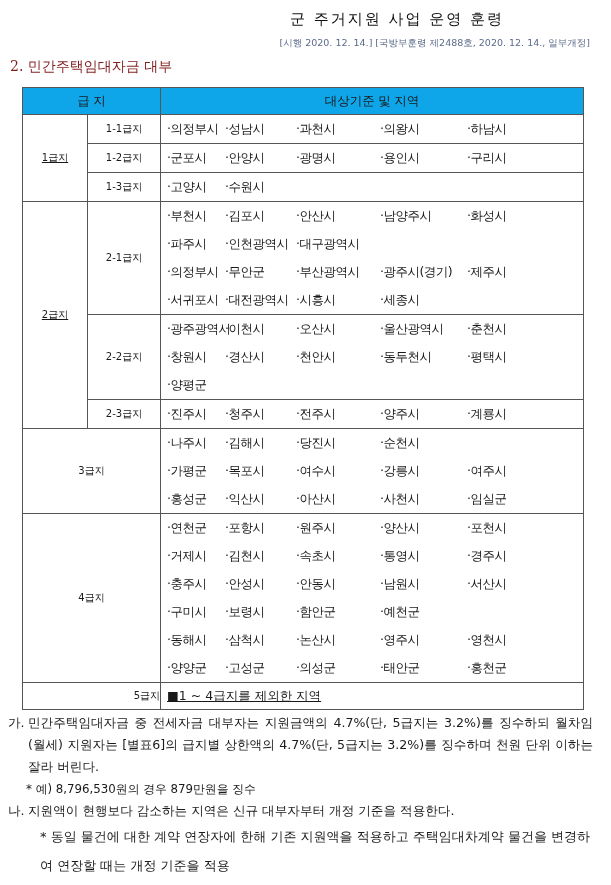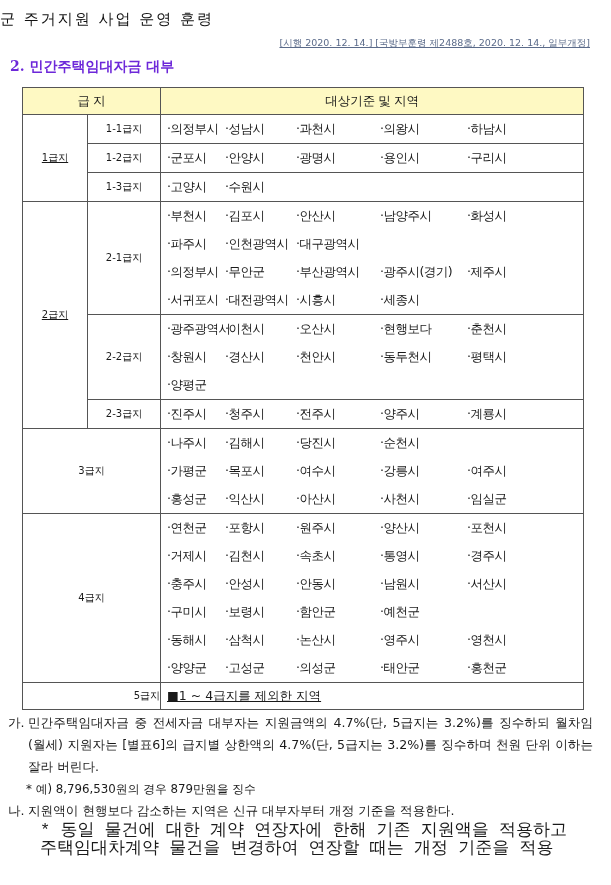--- a/index.html
+++ b/index.html
@@ -3,46 +3,46 @@
   <meta charset="utf-8">
   <style>
     html, body { margin: 0; padding: 0; background: #ffffff; }
     body {
       width: 611px; height: 885px; position: relative; overflow: hidden;
       font-family: "DejaVu Serif", "Liberation Serif", serif;
       color: #1a1a1a;
     }
     .doc-title {
       position: absolute; left: 0; top: 10px; width: 611px;
-      box-sizing: border-box;
+      padding-left: 290px; box-sizing: border-box;
       font-family: "DejaVu Sans", "Liberation Sans", sans-serif;
       font-size: 15px; letter-spacing: 2px; color: #111;
     }
     .doc-sub {
       position: absolute; top: 37px; left: 210px; width: 380px; text-align: right;
       font-family: "DejaVu Sans", "Liberation Sans", sans-serif;
-      font-size: 9.5px; color: #5b6b8a; white-space: nowrap; text-decoration: underline;
+      font-size: 9.5px; color: #5b6b8a; white-space: nowrap;
     }
     .sec-title {
       position: absolute; left: 10px; top: 58px;
-      font-size: 14px; font-weight: bold; color: #6d28d9;
+      font-size: 14px; font-weight: normal; color: #7f1d1d;
     }
     table.grade {
       position: absolute; left: 22px; top: 87px; width: 562px;
       border-collapse: collapse; table-layout: fixed;
       font-family: "DejaVu Serif", "Liberation Serif", serif;
       font-size: 12.5px;
     }
     table.grade td, table.grade th {
       border: 1px solid #555; padding: 0; vertical-align: middle;
     }
     table.grade { border: 1.5px solid #111; }
     table.grade th {
-      background: #fef9c3; font-weight: normal; height: 26px;
-      font-family: Liberation Serif, serif; font-size: 12.5px;
+      background: #0ea5e9; font-weight: normal; height: 26px;
+      font-family: Liberation Sans, sans-serif; font-size: 12.5px;
     }
     .c-grade { width: 65px; text-align: center; text-decoration: underline; }
     .c-sub { width: 73px; text-align: center; }
     .c-regions { padding-left: 6px !important; }
     .region-row { display: flex; height: 28px; align-items: center; }
     .region {
       font-family: "DejaVu Sans", "Liberation Sans", sans-serif;
       font-size: 12.5px; white-space: nowrap; letter-spacing: -0.5px;
     }
     .region:nth-child(1) { width: 58px; }
@@ -58,21 +58,21 @@
       height: 26px; display: flex; align-items: center; text-decoration: underline;
     }
     .notes {
       position: absolute; left: 8px; top: 712px; width: 585px;
       font-family: "DejaVu Sans", "Liberation Sans", sans-serif;
       font-size: 12.6px; line-height: 22px; color: #1a1a1a;
     }
     .note-item { position: relative; padding-left: 20px; }
     .note-marker { position: absolute; left: 0; top: 0; }
     .note-sub { padding-left: 18px; font-size: 11.8px; }
-    .note-sub2 { padding-left: 32px; font-size: 17px; line-height: 18px; font-family: Liberation Mono, monospace; }
+    .note-sub2 { padding-left: 32px; font-size: 13px; line-height: 29px; }
     .note-text { text-align: justify; }
   </style>
 </head>
 <body>
 
 <div class="doc-title">군 주거지원 사업 운영 훈령</div>
 <div class="doc-sub">[시행 2020. 12. 14.] [국방부훈령 제2488호, 2020. 12. 14., 일부개정]</div>
 <div class="sec-title">2. 민간주택임대자금 대부</div>
 
 <table class="grade">
@@ -153,21 +153,21 @@
           </div>
         </td>
       </tr>
       <tr>
         <td class="c-sub sub-label">2-2급지</td>
         <td class="c-regions">
           <div class="region-row">
             <span class="region">·광주광역시</span>
             <span class="region">·이천시</span>
             <span class="region">·오산시</span>
-            <span class="region">·현행보다</span>
+            <span class="region">·울산광역시</span>
             <span class="region">·춘천시</span>
           </div>
           <div class="region-row">
             <span class="region">·창원시</span>
             <span class="region">·경산시</span>
             <span class="region">·천안시</span>
             <span class="region">·동두천시</span>
             <span class="region">·평택시</span>
           </div>
           <div class="region-row">

